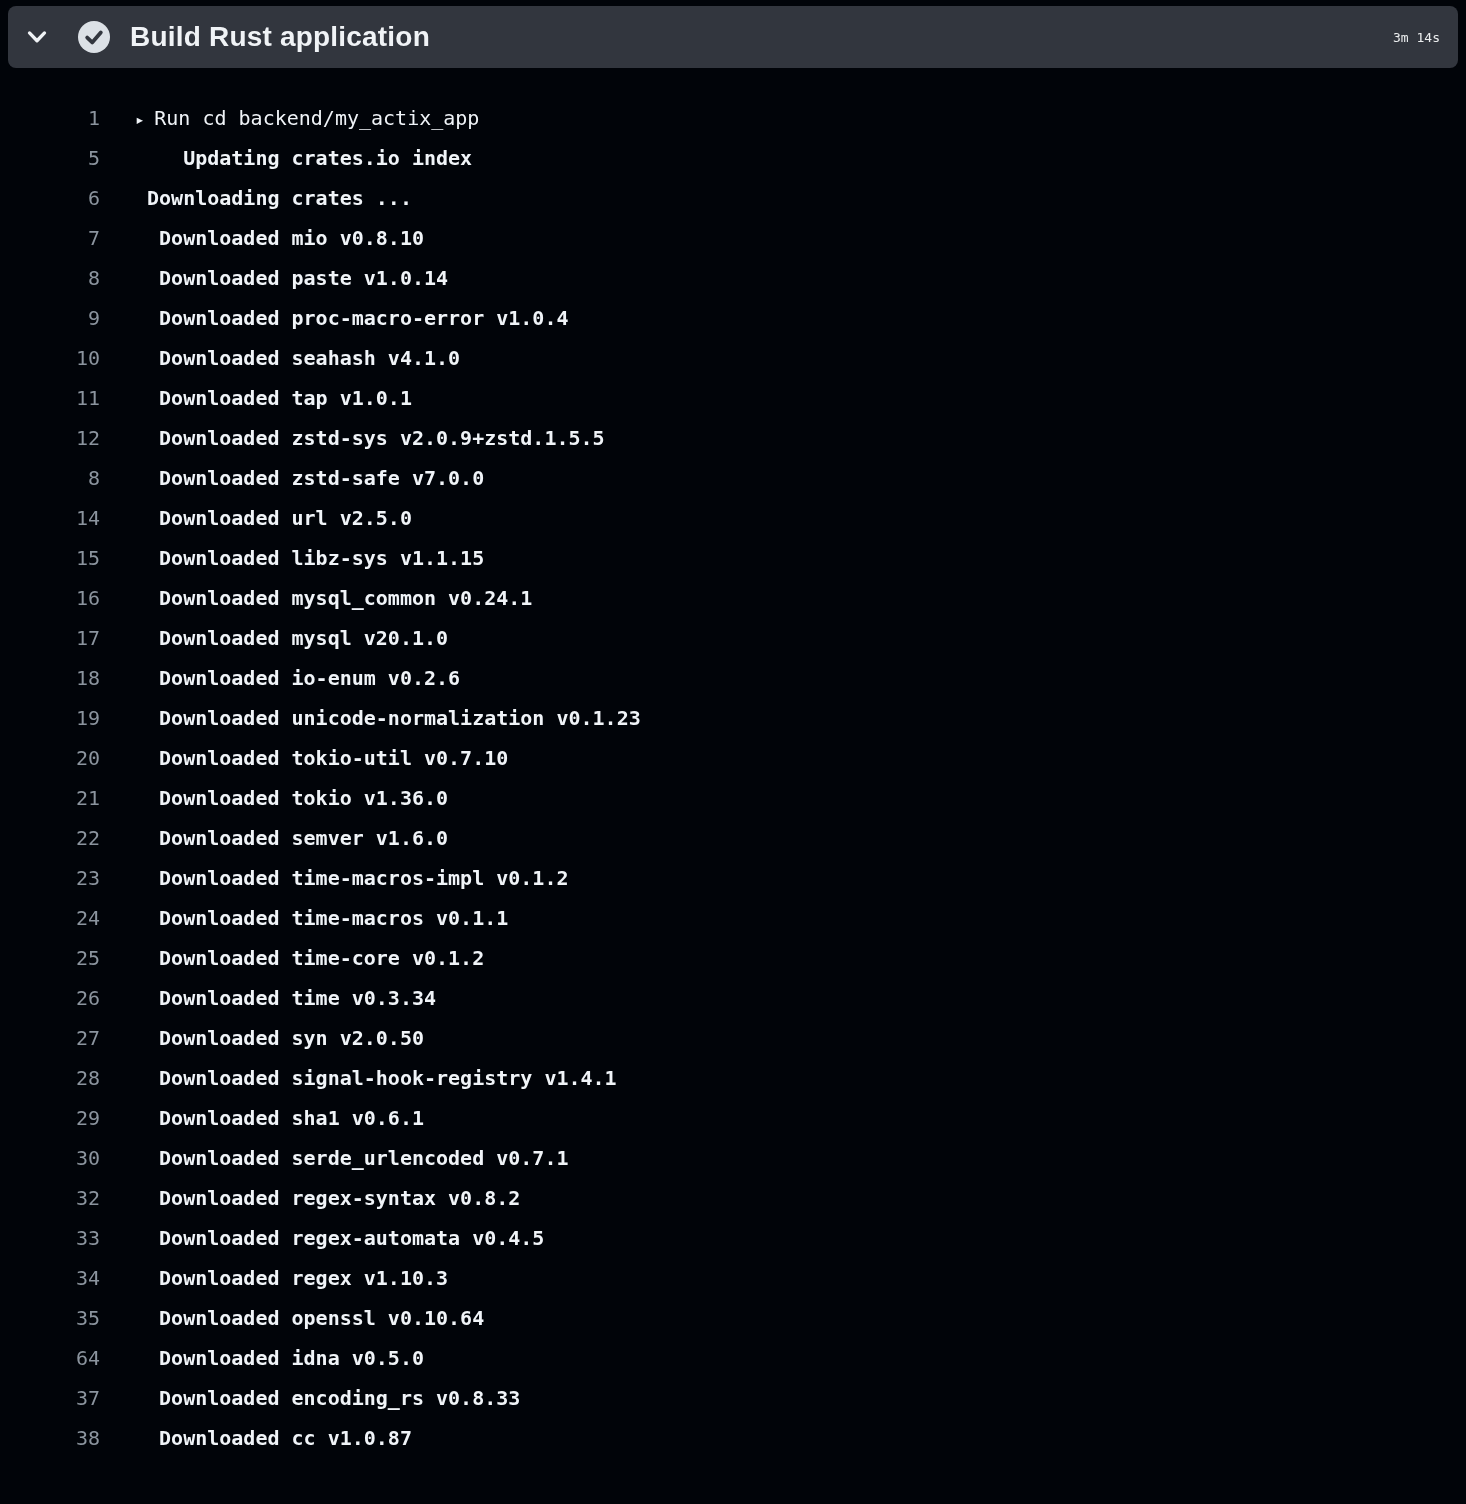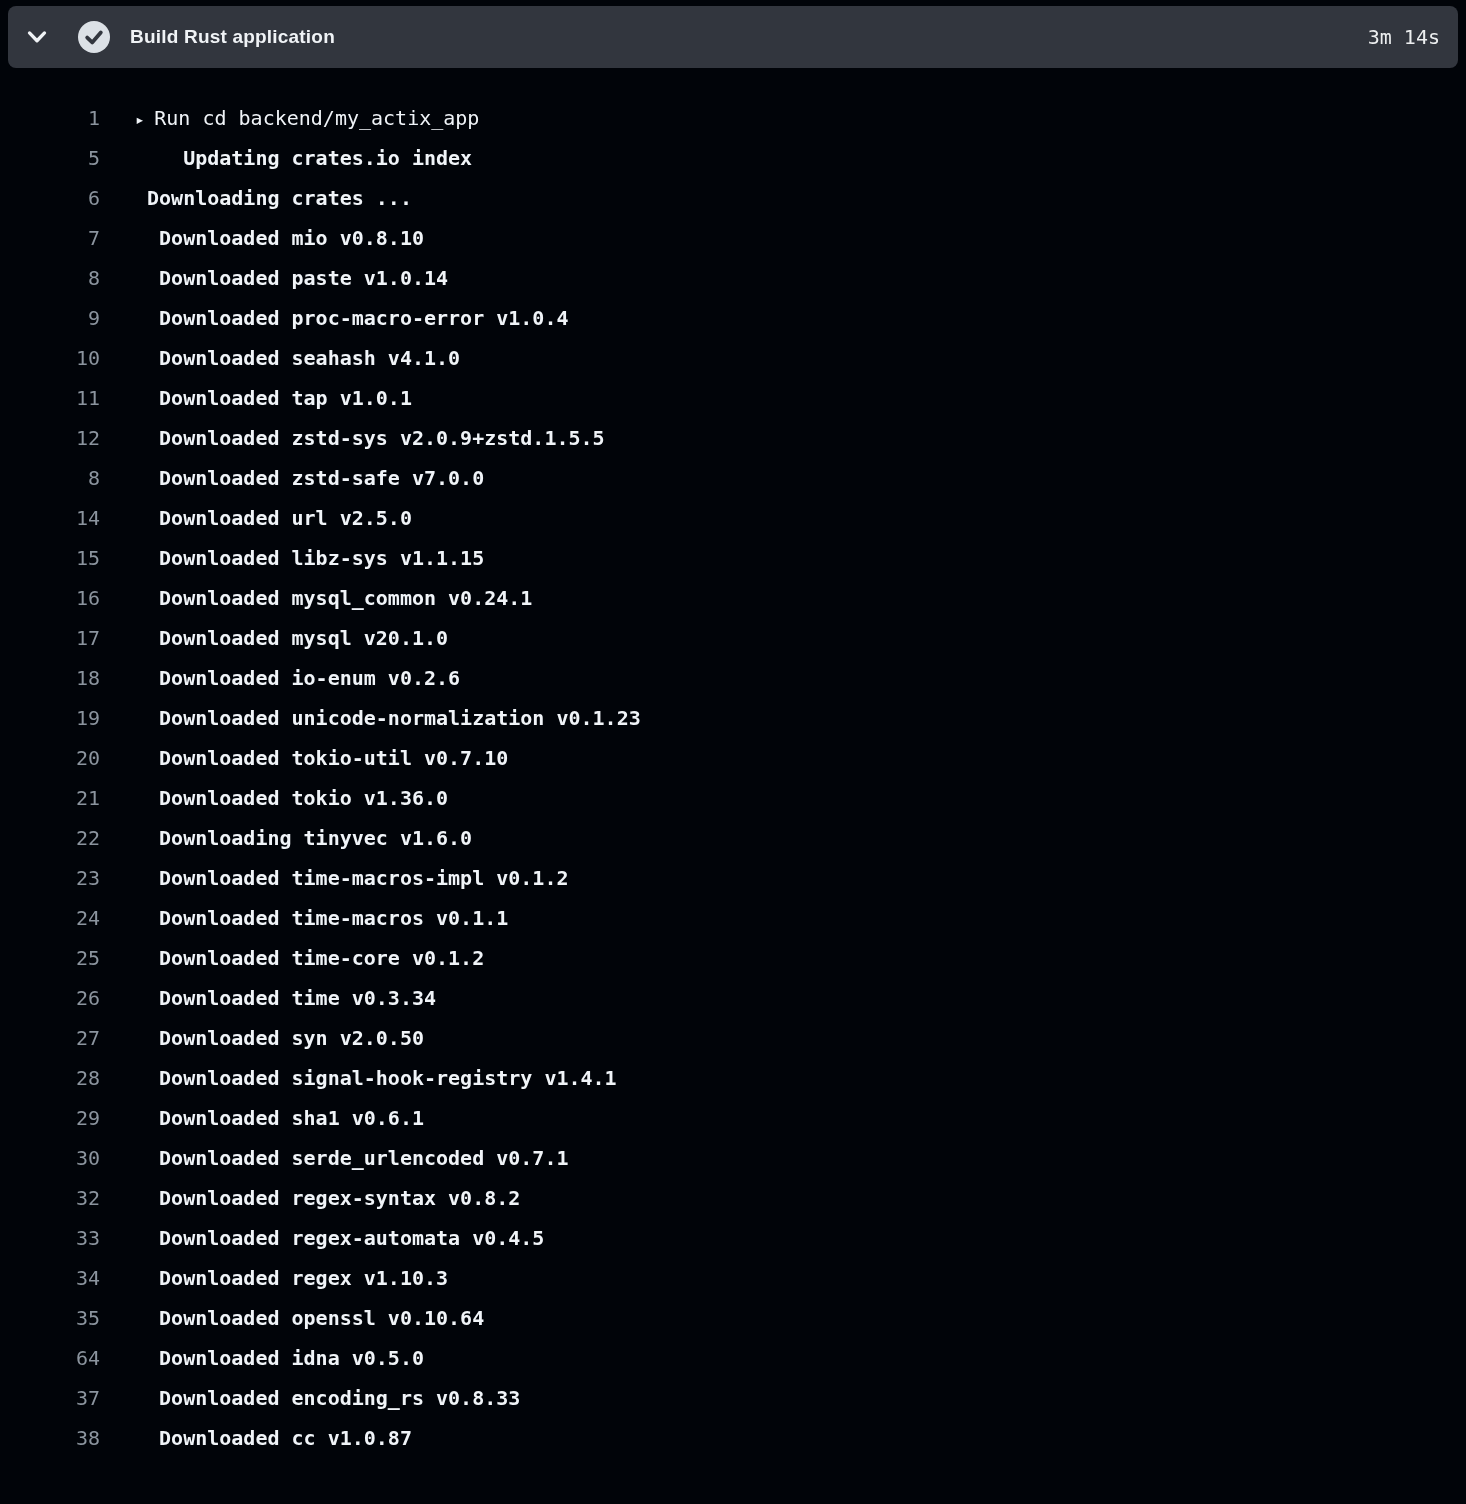--- a/index.html
+++ b/index.html
@@ -29,29 +29,29 @@
   }
   .status-circle {
     margin-left: 28px;
     width: 32px; height: 32px;
     flex: 0 0 auto;
     display: flex; align-items: center; justify-content: center;
   }
   .step-title {
     margin-left: 20px;
     font-family: "Liberation Sans", "DejaVu Sans", sans-serif;
-    font-size: 19px;
+    font-size: 28px;
     font-weight: 600;
     color: #f0f3f6;
     letter-spacing: 0.2px;
   }
   .step-duration {
     margin-left: auto;
     font-family: "DejaVu Sans Mono", monospace;
-    font-size: 20px;
+    font-size: 13px;
     color: #eceeef;
     padding-right: 2px;
   }
   
   .log-area {
     position: absolute;
     left: 0; top: 70px; right: 0; bottom: 0;
     padding-top: 28px;
     background: #010409;
   }
@@ -184,21 +184,21 @@
     <span class="text"><span class="txt">  Downloaded tokio-util v0.7.10</span></span>
   </div>
 
   <div class="log-line row">
     <span class="num">21</span>
     <span class="text"><span class="txt">  Downloaded tokio v1.36.0</span></span>
   </div>
 
   <div class="log-line row">
     <span class="num">22</span>
-    <span class="text"><span class="txt">  Downloading tinyvec v1.6.0</span></span>
+    <span class="text"><span class="txt">  Downloaded semver v1.6.0</span></span>
   </div>
 
   <div class="log-line row">
     <span class="num">23</span>
     <span class="text"><span class="txt">  Downloaded time-macros-impl v0.1.2</span></span>
   </div>
 
   <div class="log-line row">
     <span class="num">24</span>
     <span class="text"><span class="txt">  Downloaded time-macros v0.1.1</span></span>

